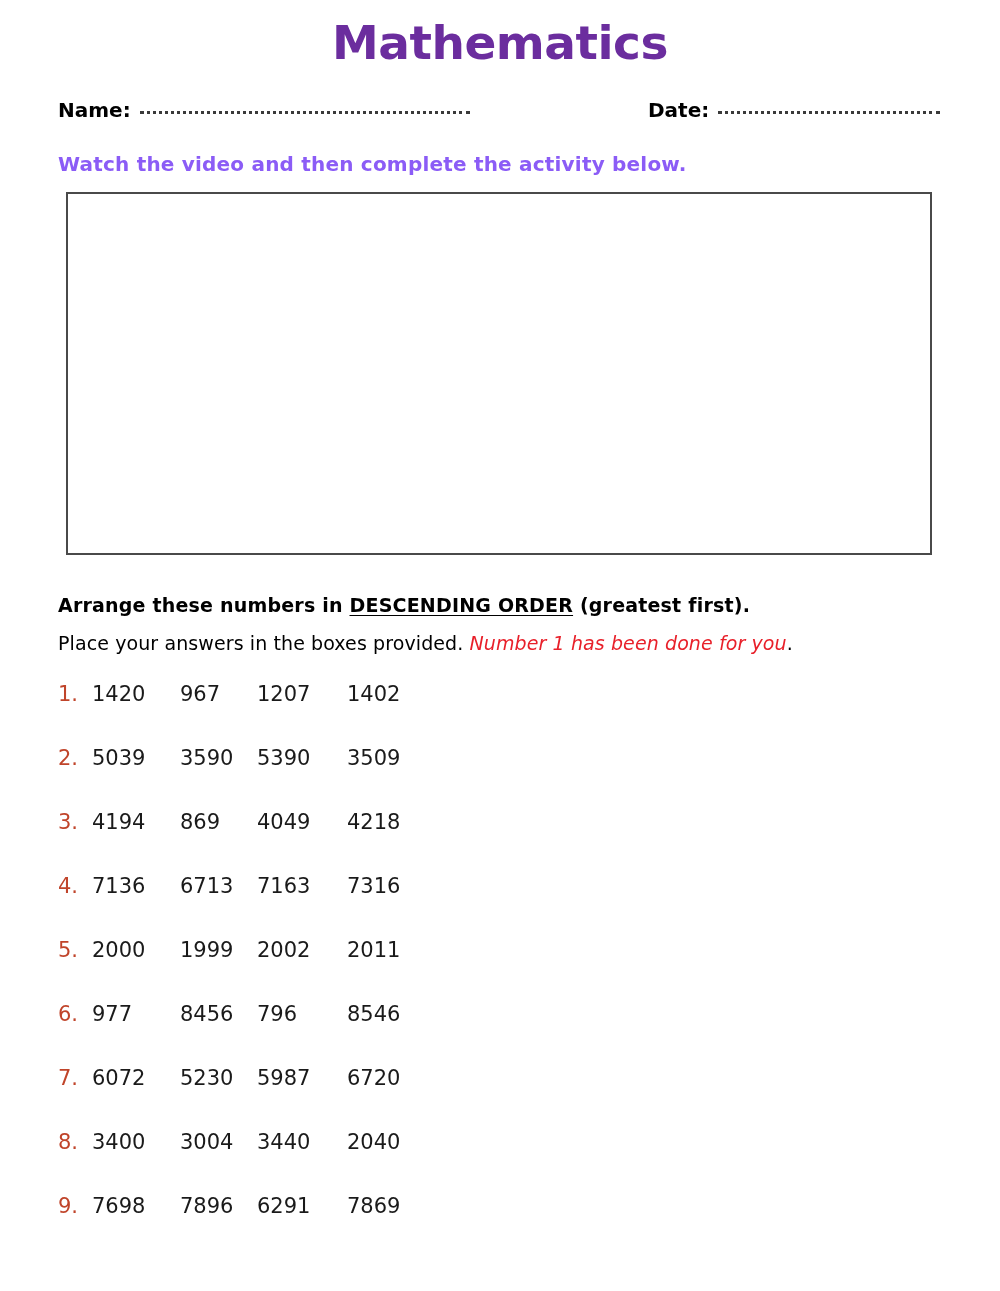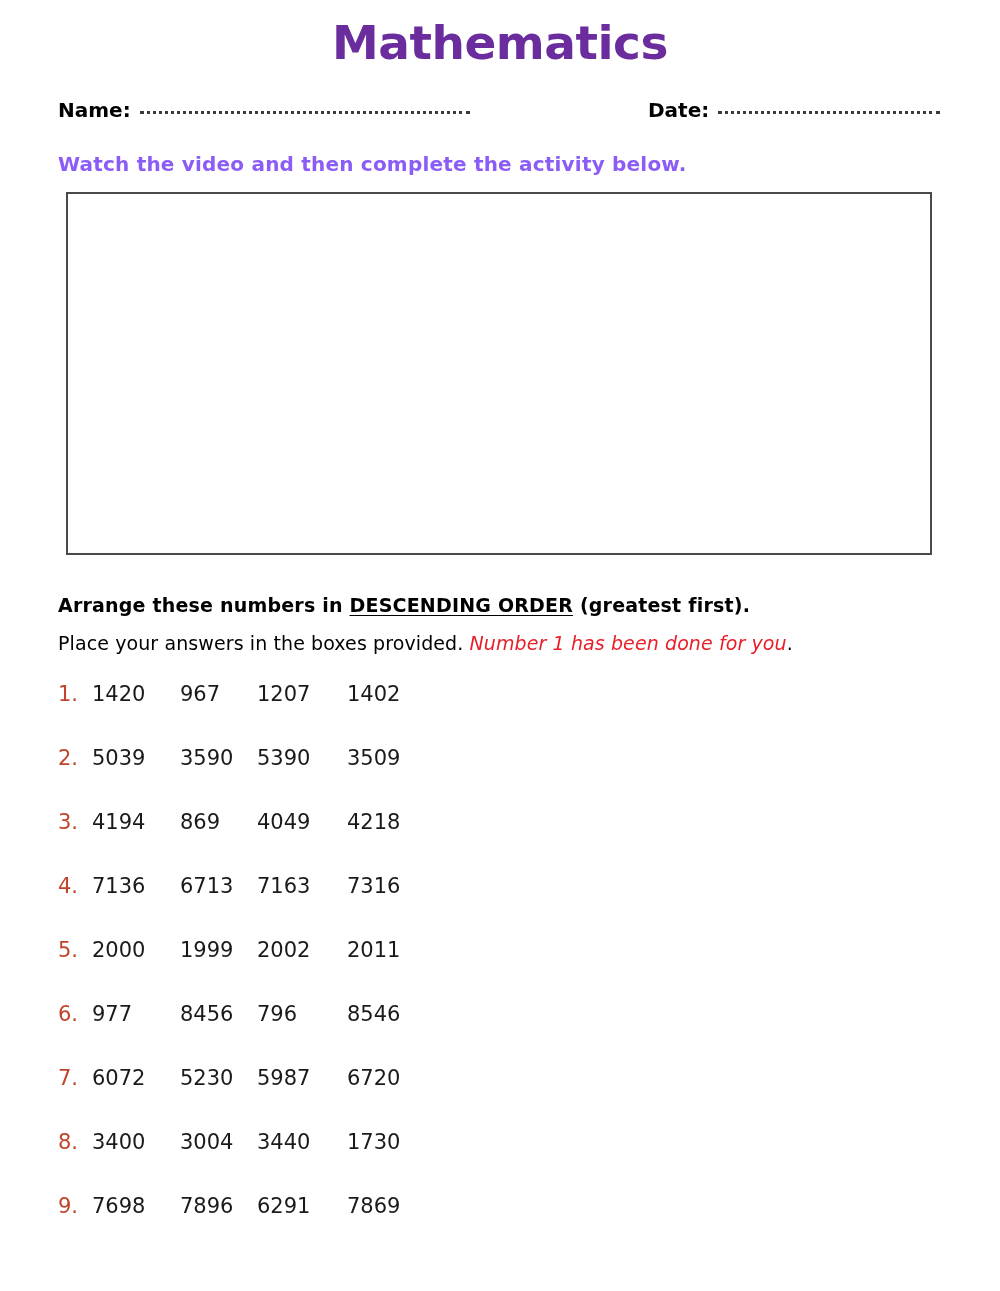--- a/index.html
+++ b/index.html
@@ -270,21 +270,21 @@
           <span class="val c2">5987</span>
           <span class="val c3">6720</span>
         </div>
       </div>
       <div class="num-row">
         <div class="row-index">8.</div>
         <div class="row-values">
           <span class="val c0">3400</span>
           <span class="val c1">3004</span>
           <span class="val c2">3440</span>
-          <span class="val c3">1730</span>
+          <span class="val c3">2040</span>
         </div>
       </div>
       <div class="num-row">
         <div class="row-index">9.</div>
         <div class="row-values">
           <span class="val c0">7698</span>
           <span class="val c1">7896</span>
           <span class="val c2">6291</span>
           <span class="val c3">7869</span>
         </div>

